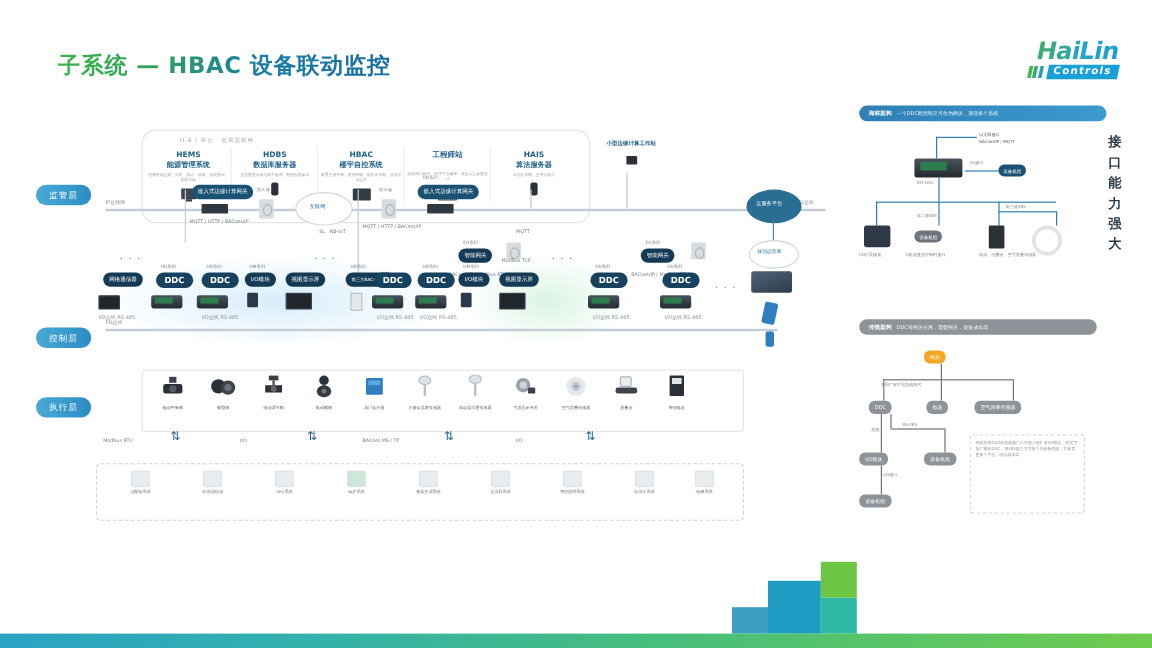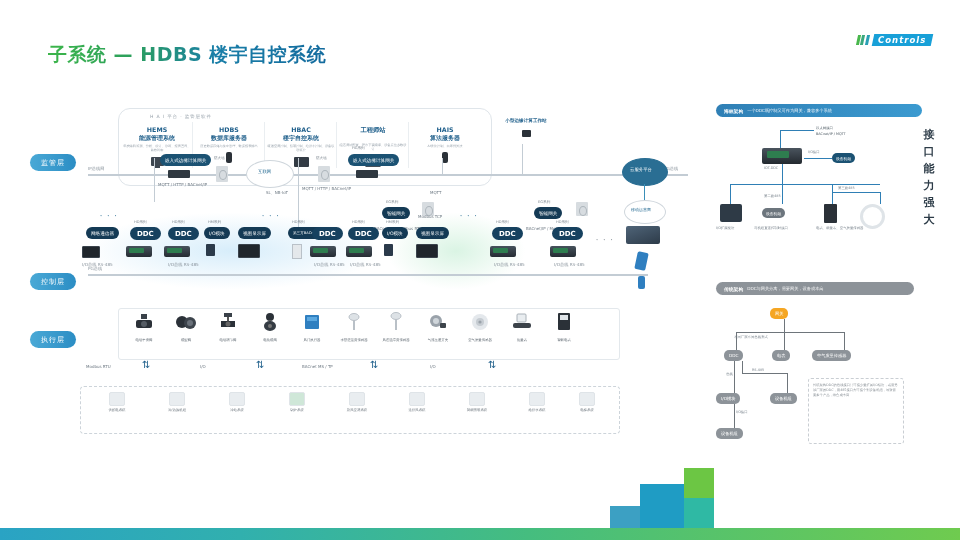--- a/index.html
+++ b/index.html
@@ -97,21 +97,21 @@
   .exec-item .lb{font-size:3.4px;color:#5b656e;margin-top:2px;}
 
   .sys-box{position:absolute;left:50px;top:290px;width:538px;height:46px;border:1px dashed #cdd4da;border-radius:4px;}
   .sys-item{position:absolute;top:296px;width:58px;text-align:center;}
   .sys-item .lb{font-size:3.4px;color:#6d767e;margin-top:2px;}
   .sys-ic{width:14px;height:12px;margin:0 auto;background:#e9edf0;border:1px solid #dfe4e8;border-radius:2px;}
 
   .arrowpair{position:absolute;color:#1f5f8b;font-size:10px;line-height:10px;}
 
   
-  .rp{position:absolute;left:712px;top:100px;width:228px;height:350px;}
+  .rp{position:absolute;left:712px;top:84px;width:228px;height:350px;}
   .rp-head{position:absolute;height:13px;border-radius:7px;display:flex;align-items:center;padding:0 8px;white-space:nowrap;}
   .rp-head b{font-size:4.8px;color:#fff;margin-right:4px;}
   .rp-head span{font-size:4.2px;color:#fff;opacity:.92;}
   .h-blue{background:linear-gradient(90deg,#2f7fb5,#3b9ad0);}
   .h-gray{background:#8d9399;}
   .vtxt{position:absolute;right:4px;top:26px;width:14px;font-size:11px;font-weight:bold;color:#2c3b47;line-height:17px;text-align:center;}
   .bline{position:absolute;background:#2f7fb5;}
   .gline{position:absolute;background:#6e757b;}
   .rp-lbl{position:absolute;font-size:3.4px;color:#7b858e;white-space:nowrap;}
   .rp-node{position:absolute;height:10px;border-radius:5px;background:#1b5273;color:#fff;font-size:3.8px;
@@ -120,23 +120,24 @@
     display:flex;align-items:center;justify-content:center;padding:0 5px;white-space:nowrap;}
   .g-node.or{background:#f5a623;}
   .notebox{position:absolute;border:1px dashed #c9ced3;border-radius:3px;padding:4px;}
   .notebox p{margin:0;font-size:3.3px;color:#8a9197;line-height:5.2px;}
 </style>
 </head>
 <body>
 
 <div class="slide">
 
-  <div class="title">子系统 — HDBS 楼宇自控系统</div>
+  <div class="title">子系统 — HBAC 设备联动监控</div>
 
   <div class="logo">
+    <div class="logo-main">HaiLin</div>
     <div class="logo-sub">
       <span class="logo-bars">
           <i></i>
           <i></i>
           <i></i>
         </span>
       <span class="logo-ctrl"><span>Controls</span></span>
     </div>
   </div>
 

